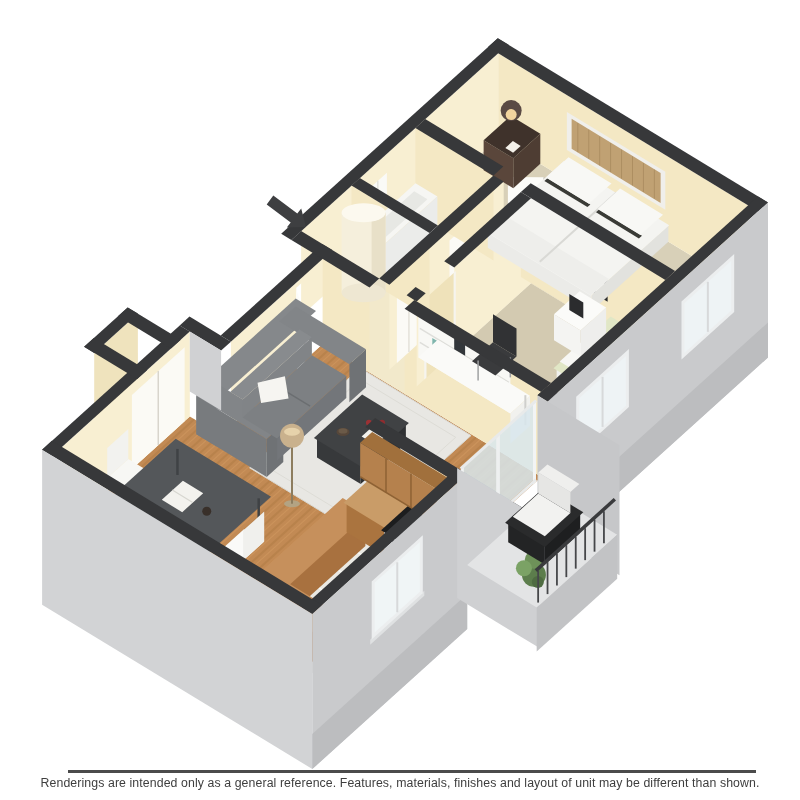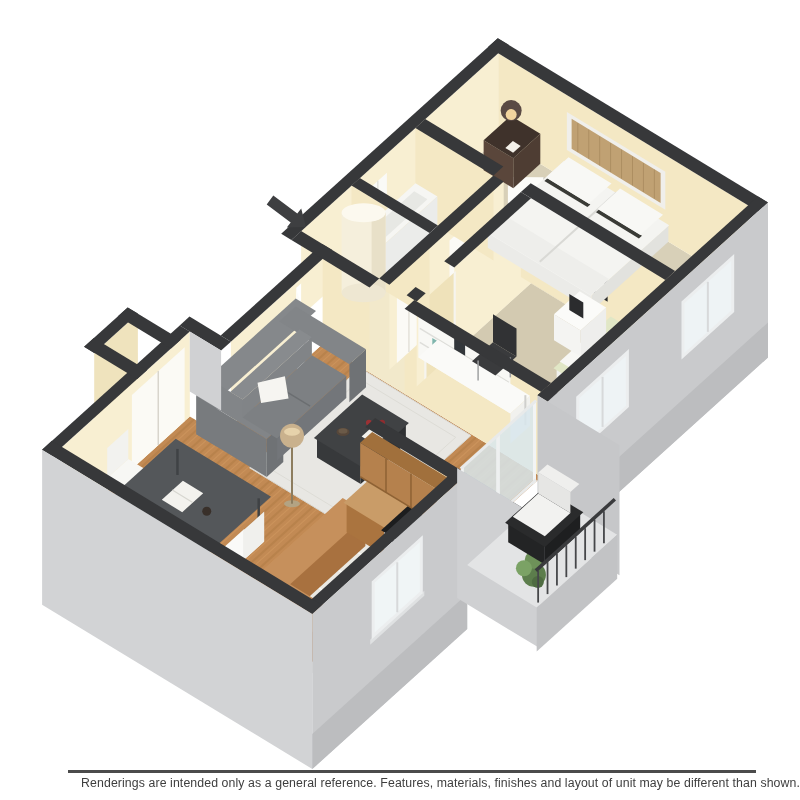--- a/index.html
+++ b/index.html
@@ -1,21 +1,21 @@
 <!DOCTYPE html>
 <html><head>
 <meta charset="utf-8">
 <style>
   html,body{margin:0;padding:0;background:#ffffff;}
   .page{position:relative;width:800px;height:800px;background:#ffffff;overflow:hidden;
         font-family:"Liberation Sans", sans-serif;}
   .plan-svg{position:absolute;left:0;top:0;}
   .footer{position:absolute;left:0;top:768px;width:800px;}
   .footer .rule{position:absolute;left:68px;top:2px;width:688px;height:3px;}
-  .footer p{position:absolute;left:0;right:0;top:8px;margin:0;text-align:right;
+  .footer p{position:absolute;left:0;right:0;top:8px;margin:0;text-align:center;
             font-size:12.3px;line-height:14px;letter-spacing:0.1px;}
 </style>
 </head>
 <body>
 
 <div class="page">
   <svg class="plan-svg" id="scene" width="800" height="800" viewBox="0 0 800 800">
       <defs>
         <clipPath id="woodclip">
           <polygon points="62.0,532.0 189.8,416.6 221.1,435.6 322.6,343.9 541.3,476.9 447.3,561.8 365.3,511.9 229.9,634.1"></polygon>

